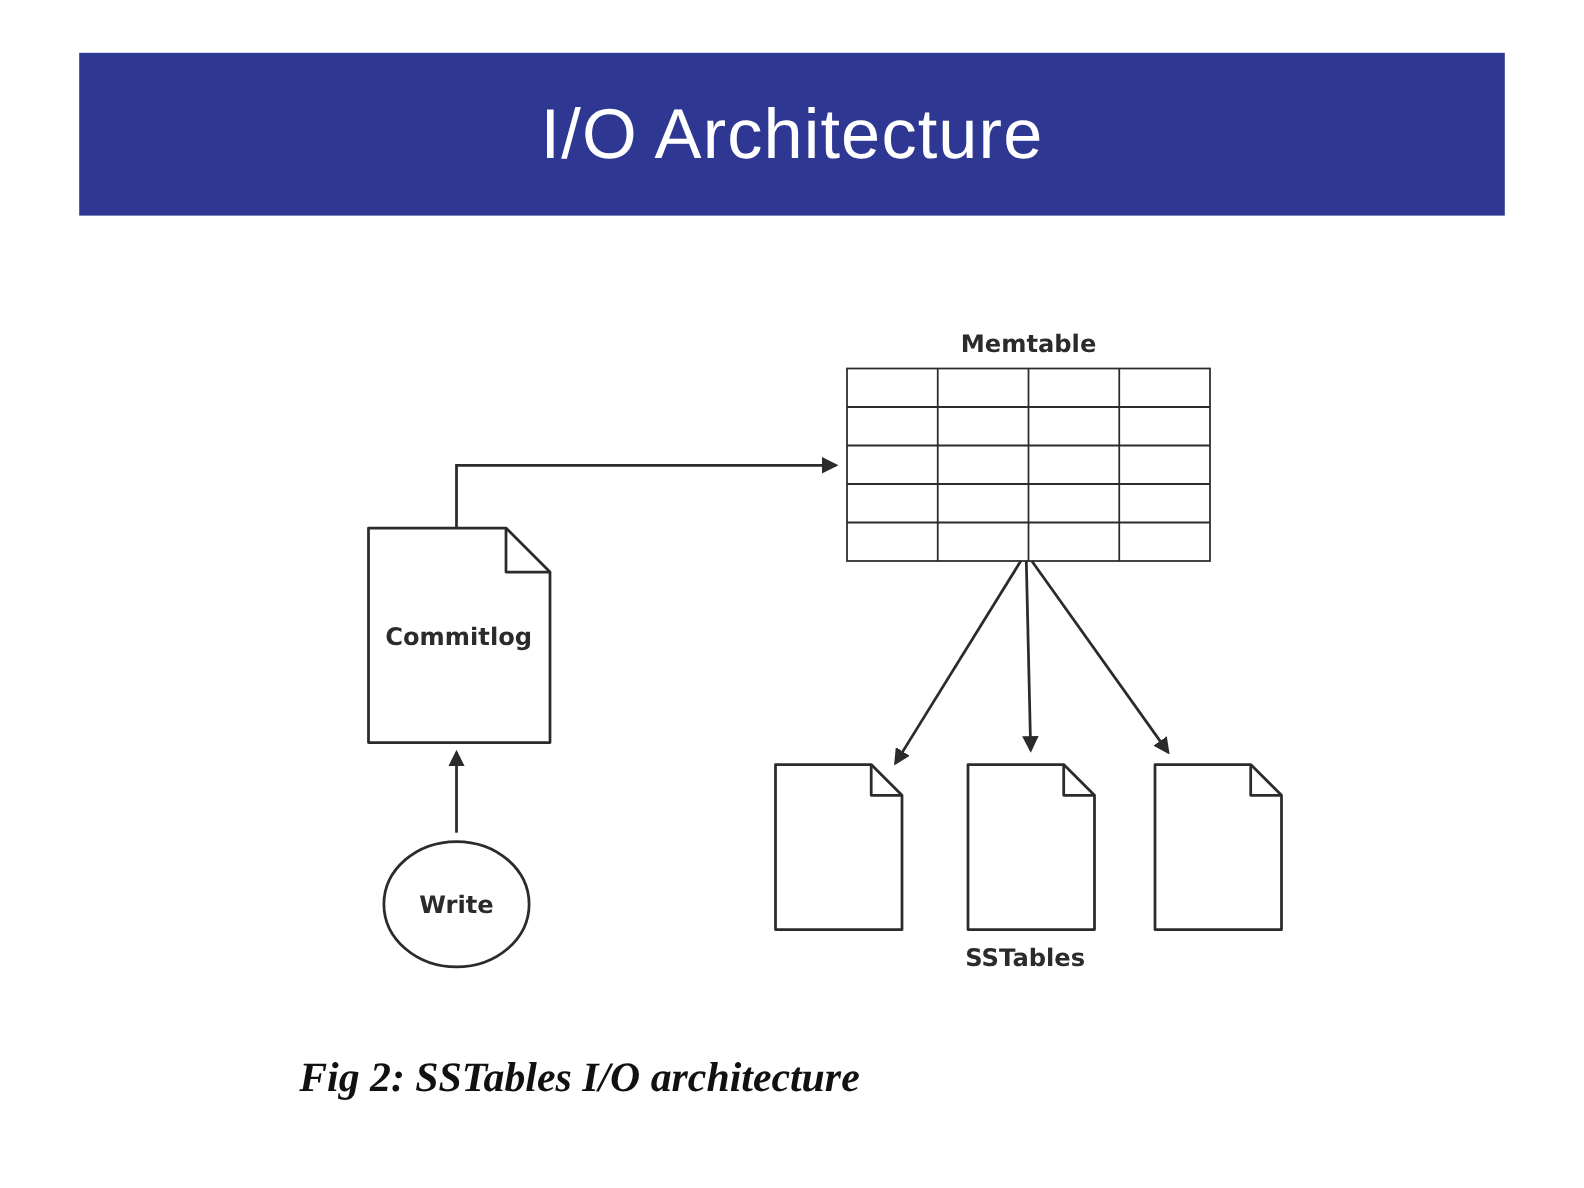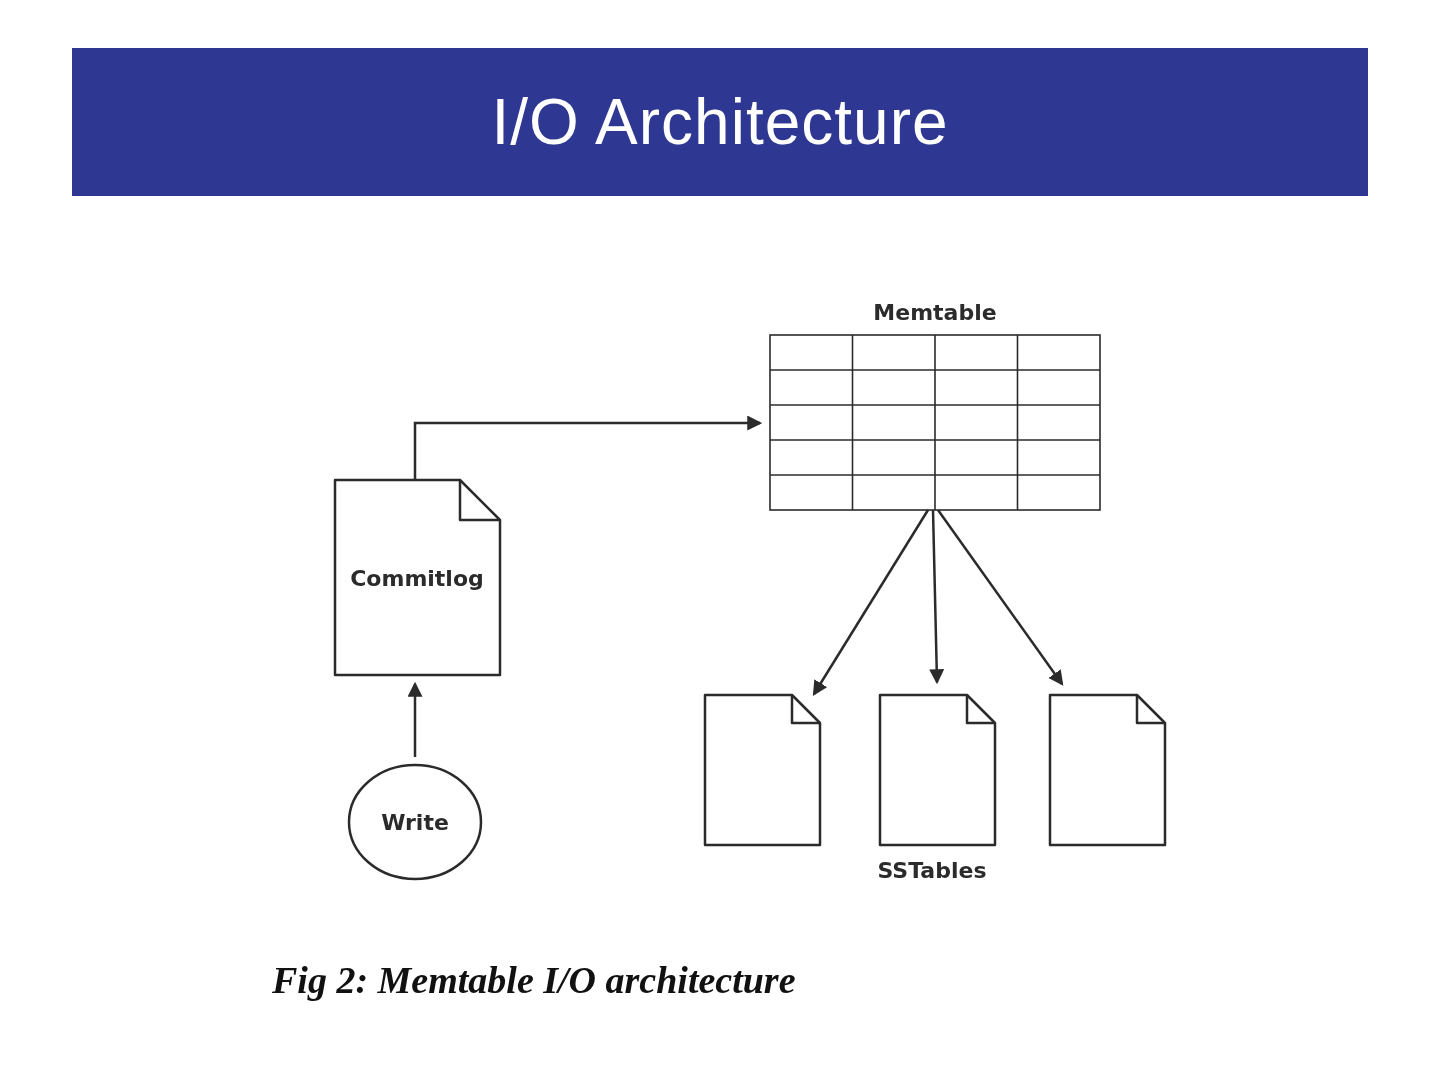--- a/index.html
+++ b/index.html
@@ -116,15 +116,15 @@
     </g>
     <g>
       <path class="shape" d="M1050,465 H1137 L1165,493 V615 H1050 Z"></path>
       <path class="shape" d="M1137,465 V493 H1165" stroke-width="2"></path>
     </g>
 
     <text x="932" y="648" text-anchor="middle" class="dlabel">SSTables</text>
 
   </svg>
 
-  <div class="caption">Fig 2: Memtable I/O architecture</div>
+  <div class="caption">Fig 2: SSTables I/O architecture</div>
 
 </div>
 
 </body></html>

